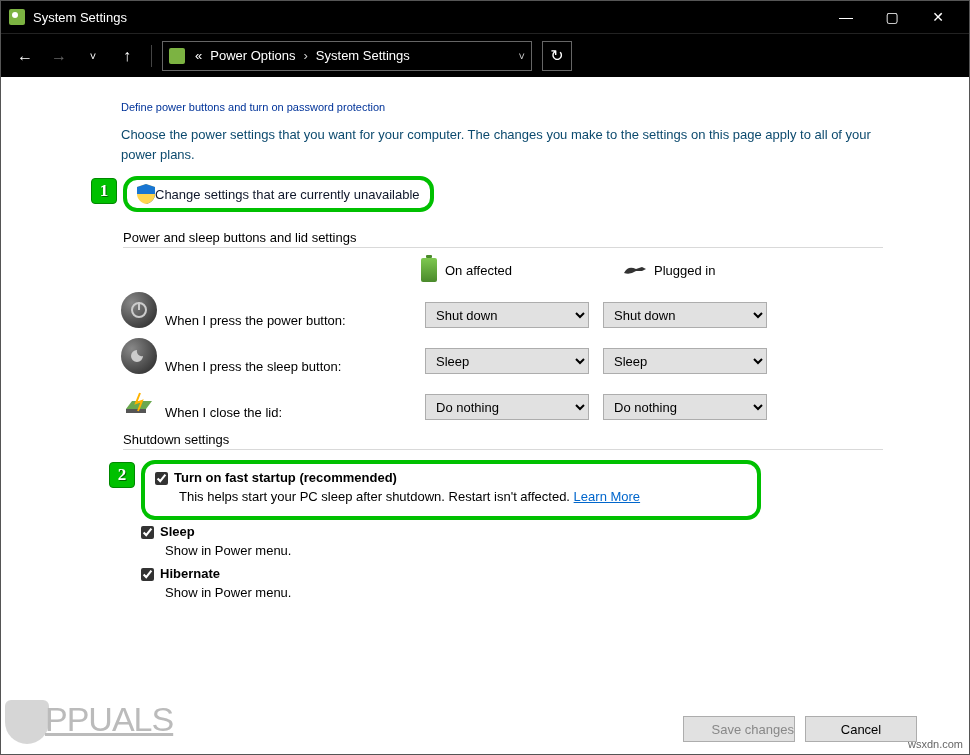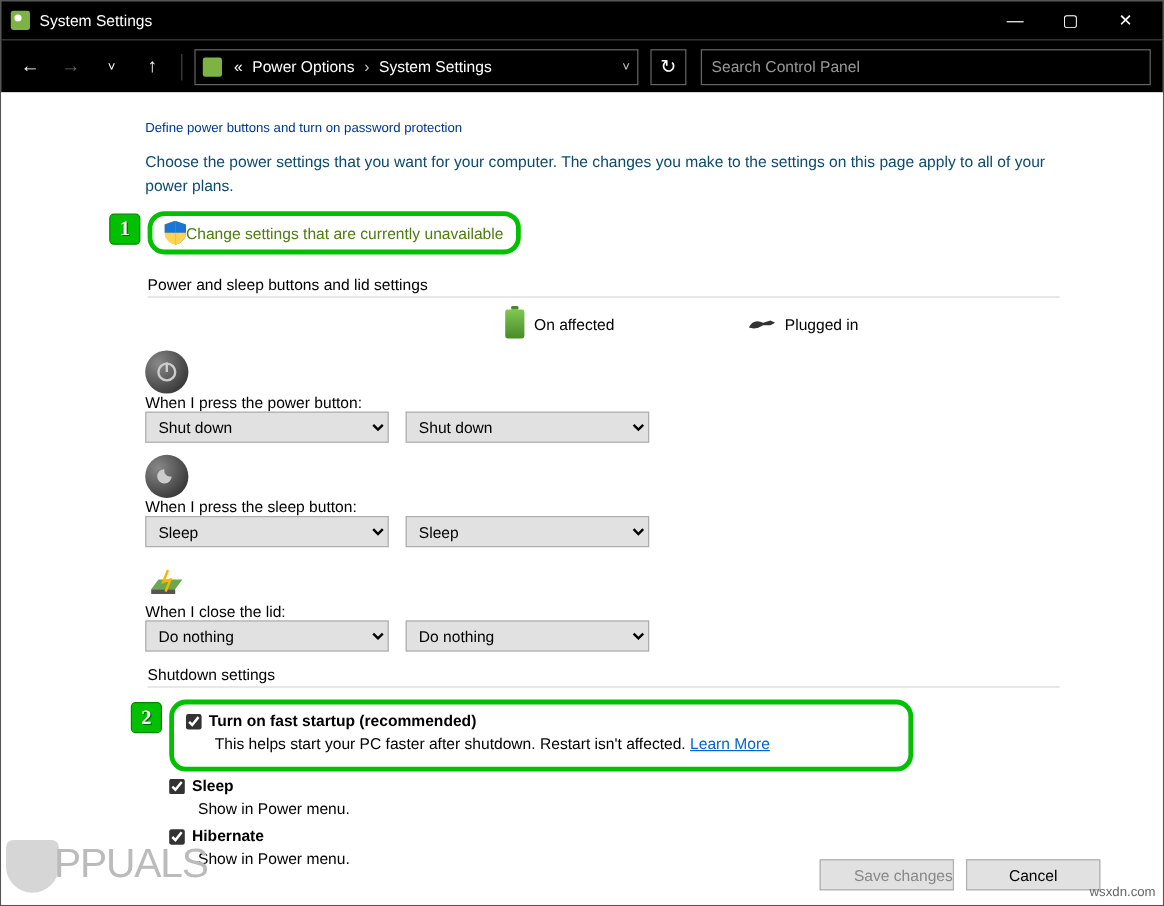--- a/index.html
+++ b/index.html
@@ -21,49 +21,49 @@
 .breadcrumb-sep { color:#ccc; padding:0 4px; }
 .breadcrumb-down { margin-left:auto; color:#ccc; font-size:11px; }
 .refresh-btn { width:30px;height:30px;border:1px solid #666;display:flex;align-items:center;justify-content:center;color:#fff;margin-left:4px; }
 .search-box { flex:1; background:#000;border:1px solid #666;height:30px;display:flex;align-items:center;padding:0 8px;color:#999;font-size:13px;margin-left:6px; }
 .content { flex:1; background:#fff; padding: 24px 0 0 120px; overflow:hidden; position:relative; }
 h1 { color:#003399; font-size:11px; font-weight:400; margin-bottom:12px; }
 .instructions { color:#0c4a6e; font-size:13px; line-height:1.5; width:760px; margin-bottom:12px; }
 .elevate-row { display:flex;align-items:center; gap:8px; margin-bottom:18px; margin-left:2px; }
 .shield-icon { width:18px;height:20px; display:inline-block; }
 .shield-icon svg { width:18px;height:20px; }
-.link { color:#4d7c0f; font-size:13px; cursor:pointer; }
+.link { color:#0f172a; font-size:13px; cursor:pointer; }
 .highlight-box-1 { border:4px solid #00c000; border-radius:14px; padding:4px 10px; display:inline-flex; align-items:center; position:relative; }
 .callout { position:absolute; left:-36px; top:-2px; width:26px;height:26px; background:#00c000; color:#fff; font-weight:bold; font-size:17px; border-radius:4px; display:flex;align-items:center;justify-content:center; font-family: "Comic Sans MS", cursive; text-shadow:1px 1px 0 #060; border:1px solid #080; }
 .section-header { font-size:13px; color:#000; margin:12px 0 10px 2px; border-bottom:1px solid #d9d9d9; padding-bottom:2px; width:760px; }
 .cols-header { display:flex; margin-left:300px; gap:110px; margin-bottom:10px; }
 .col-head { display:flex;align-items:center;gap:8px; font-size:13px; }
 .battery-icon { width:16px;height:24px;background:linear-gradient(#7ec850,#4a8a2b);border-radius:2px;position:relative; }
 .battery-icon::before{content:"";position:absolute;top:-3px;left:5px;width:6px;height:3px;background:#4a8a2b;border-radius:1px;}
 .plug-icon { width:24px;height:14px;position:relative; }
 .plug-icon svg{width:24px;height:14px;}
-.row { display:flex;align-items:flex-start; margin-bottom:10px;flex-direction:column; }
+.row { display:flex;align-items:flex-end; margin-bottom:10px; }
 .row-icon { width:36px;height:36px;border-radius:50%;margin-right:8px; display:flex;align-items:center;justify-content:center; }
 .power-icon { background: radial-gradient(circle at 30% 30%, #888, #222); }
 .sleep-icon { background: radial-gradient(circle at 30% 30%, #888, #222); }
 .lid-icon { background:transparent;border-radius:0; }
 .row-label { font-size:13px; width:260px; }
 .row-selects { display:flex; gap:14px; }
-select.combo { width:203px; height:26px; font-size:13px; border:1px solid #adadad; background:#e1e1e1; padding:0 6px; }
+select.combo { width:164px; height:26px; font-size:13px; border:1px solid #adadad; background:#e1e1e1; padding:0 6px; }
 .shutdown-items { margin-left:20px; font-size:13px; }
 .chk-row { display:flex; align-items:flex-start; gap:6px; margin-bottom:4px; }
 .chk-row input { margin-top:2px; accent-color:#333; }
 .chk-row .title { font-weight:bold; }
 .chk-desc { margin-left:24px; font-size:13px; margin-bottom:8px; }
 .chk-desc a { color:#0066cc; text-decoration:underline; cursor:pointer; }
 .highlight-box-2 { border:4px solid #00c000; border-radius:14px; padding:6px 10px 4px; width:620px; position:relative; margin-bottom:4px; }
 .bottom-bar { position:absolute; bottom:12px; right:52px; display:flex; gap:10px; }
 .btn { width:112px; height:26px; font-size:13px; border:1px solid #adadad; background:#e1e1e1; }
 .btn[disabled] { color:#888;text-align:right; }
-.watermark { position:absolute; left:4px; bottom:10px; font-family: Arial Black, sans-serif; font-size:34px; color:#bbb; letter-spacing:-1px; }
+.watermark { position:absolute; left:4px; bottom:10px; font-family: Arial Black, sans-serif; font-size:34px; color:#bbb; letter-spacing:-1px;text-decoration:underline; }
 .watermark .fist { display:inline-block; width:44px;height:44px;background:#bbb;border-radius:6px 6px 50% 50%; vertical-align:middle; margin-right:-4px; opacity:0.6; }
 .src-url { position:absolute; right:6px; bottom:4px; font-size:11px; color:#666; }
 </style>
 </head>
 <body>
 
 <div class="window">
 
   <div class="titlebar">
     <span class="title-icon"></span>
@@ -83,21 +83,20 @@
     <div class="sep"></div>
     <div class="breadcrumb-box">
       <span class="bc-icon"></span>
       <span class="breadcrumb-item">«</span>
       <span class="breadcrumb-item">Power Options</span>
       <span class="breadcrumb-sep">›</span>
       <span class="breadcrumb-item">System Settings</span>
       <span class="breadcrumb-down">˅</span>
     </div>
     <div class="refresh-btn">↻</div>
-    <div class="search-box">Search Control Panel</div>
   </div>
 
   <div class="content">
     <h1>Define power buttons and turn on password protection</h1>
     <div class="instructions">Choose the power settings that you want for your computer. The changes you make to the settings on this page apply to all of your power plans.</div>
 
     <div class="elevate-row">
       <span class="highlight-box-1">
         <span class="callout">1</span>
         <span class="shield-icon">
@@ -174,21 +173,21 @@
     <div class="section-header">Shutdown settings</div>
 
     <div class="shutdown-items">
       <div class="highlight-box-2">
         <span class="callout">2</span>
         <div class="chk-row">
           <input type="checkbox" checked="" style="">
           <span class="title">Turn on fast startup (recommended)</span>
         </div>
         <div class="chk-desc">
-          <span>This helps start your PC faster after shutdown. Restart isn't affected.</span>
+          <span>This helps start your PC sleep after shutdown. Restart isn't affected.</span>
           <a>Learn More</a>
         </div>
       </div>
 
       <div class="chk-row">
         <input type="checkbox" checked="" style="">
         <span class="title">Sleep</span>
       </div>
       <div class="chk-desc">Show in Power menu.</div>
 

